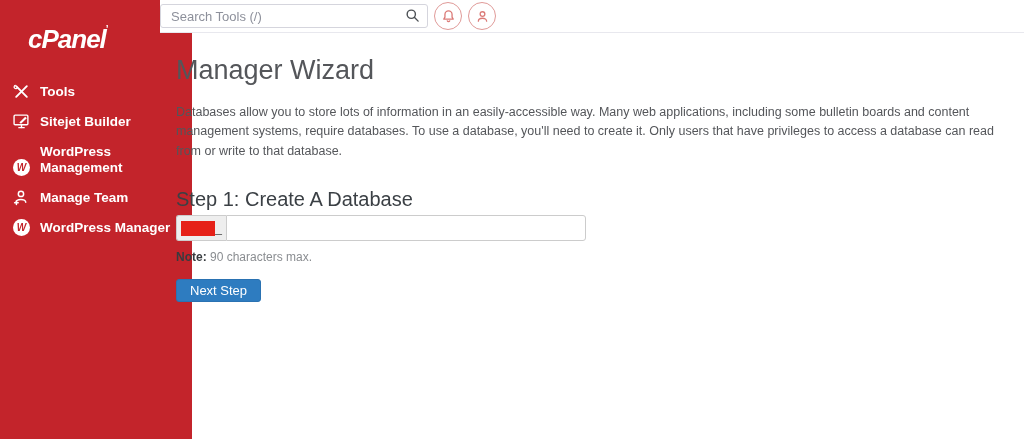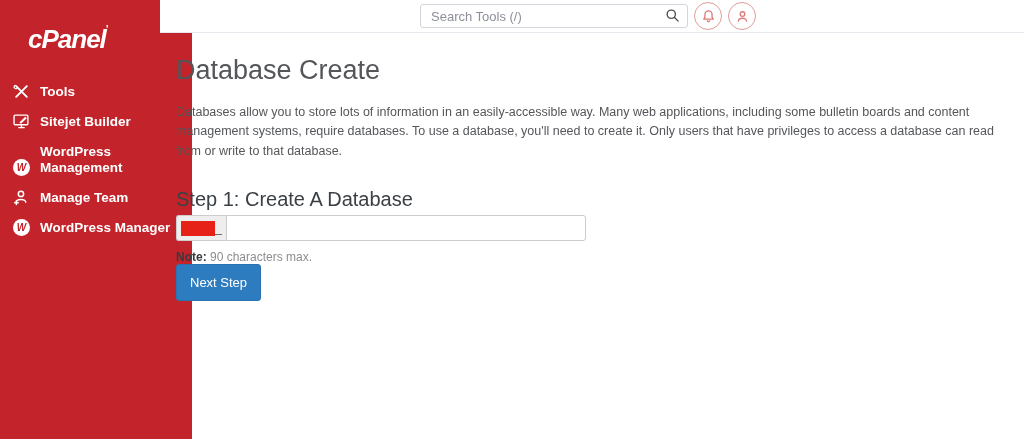--- a/index.html
+++ b/index.html
@@ -34,21 +34,21 @@
   .wp-badge {
     width: 17px; height: 17px; border-radius: 50%;
     background: #fff; color: var(--sidebar-bg, #c3242b);
     font-size: 10px; font-weight: 700; font-style: italic;
     display: flex; align-items: center; justify-content: center;
   }
   
   .topbar {
     position: absolute; left: 160px; top: 0; width: 864px; height: 33px;
     background: #fff; border-bottom: 1px solid #e8e8ee;
-    display: flex; align-items: center; justify-content: center;
+    display: flex; align-items: center; justify-content: flex-start;
     padding: 0 8px 0 0; gap: 6px;
   }
   .search-wrap { position: relative; width: 268px; height: 24px; }
   .search-wrap input {
     width: 100%; height: 100%;
     border: 1px solid #d5d5dd; border-radius: 3px;
     padding: 0 30px 0 10px;
     font-family: "Liberation Sans", sans-serif;
     font-size: 13px; color: #555; outline: none;
   }
@@ -98,24 +98,25 @@
     display: inline-block;
   }
   .db-input {
     flex: 1; border: 1px solid #cccccc; border-radius: 0 3px 3px 0;
     padding: 0 8px; font-family: "Liberation Sans", sans-serif;
     font-size: 13px; color: #333; outline: none;
   }
   .note { margin-top: 9px; font-size: 12px; color: #8a8d91; }
   .note b { color: #373b3f; }
   .next-btn {
+    margin-top: 15px;
     background: var(--accent-blue, #2e7cc0);
     border: 1px solid #2a72b2; border-radius: 3px;
     color: #fff; font-family: "Liberation Sans", sans-serif;
-    font-size: 13px; padding: 10px 13px; cursor: pointer;
+    font-size: 13px; padding: 3px 13px; cursor: pointer;
   }
 </style>
 </head>
 <body>
 
 <div class="sidebar">
   <div class="logo"><span>cPanel</span><span class="tm">’</span></div>
   <div class="nav">
 
     <div class="nav-item">
@@ -188,21 +189,21 @@
   </button>
   <button class="circle-btn">
     <svg width="15" height="15" viewBox="0 0 16 16" fill="none" stroke="currentColor" stroke-width="1.4" stroke-linecap="round">
       <circle cx="8" cy="5.4" r="2.5"></circle>
       <path d="M3.6 13 c0-4.2 8.8-4.2 8.8 0"></path>
     </svg>
   </button>
 </div>
 
 <div class="main">
-  <h1 class="page-title">Database Create</h1>
+  <h1 class="page-title">Manager Wizard</h1>
   <p class="page-desc">Databases allow you to store lots of information in an easily-accessible way. Many web applications, including some bulletin boards and content management systems, require databases. To use a database, you'll need to create it. Only users that have privileges to access a database can read from or write to that database.</p>
 
   <h2 class="step-heading">Step 1: Create A Database</h2>
 
   <div class="input-group">
     <span class="input-addon">
       <span class="redaction"></span>
         <span>_</span>
     </span>
     <input class="db-input" type="text" value="" style="">

